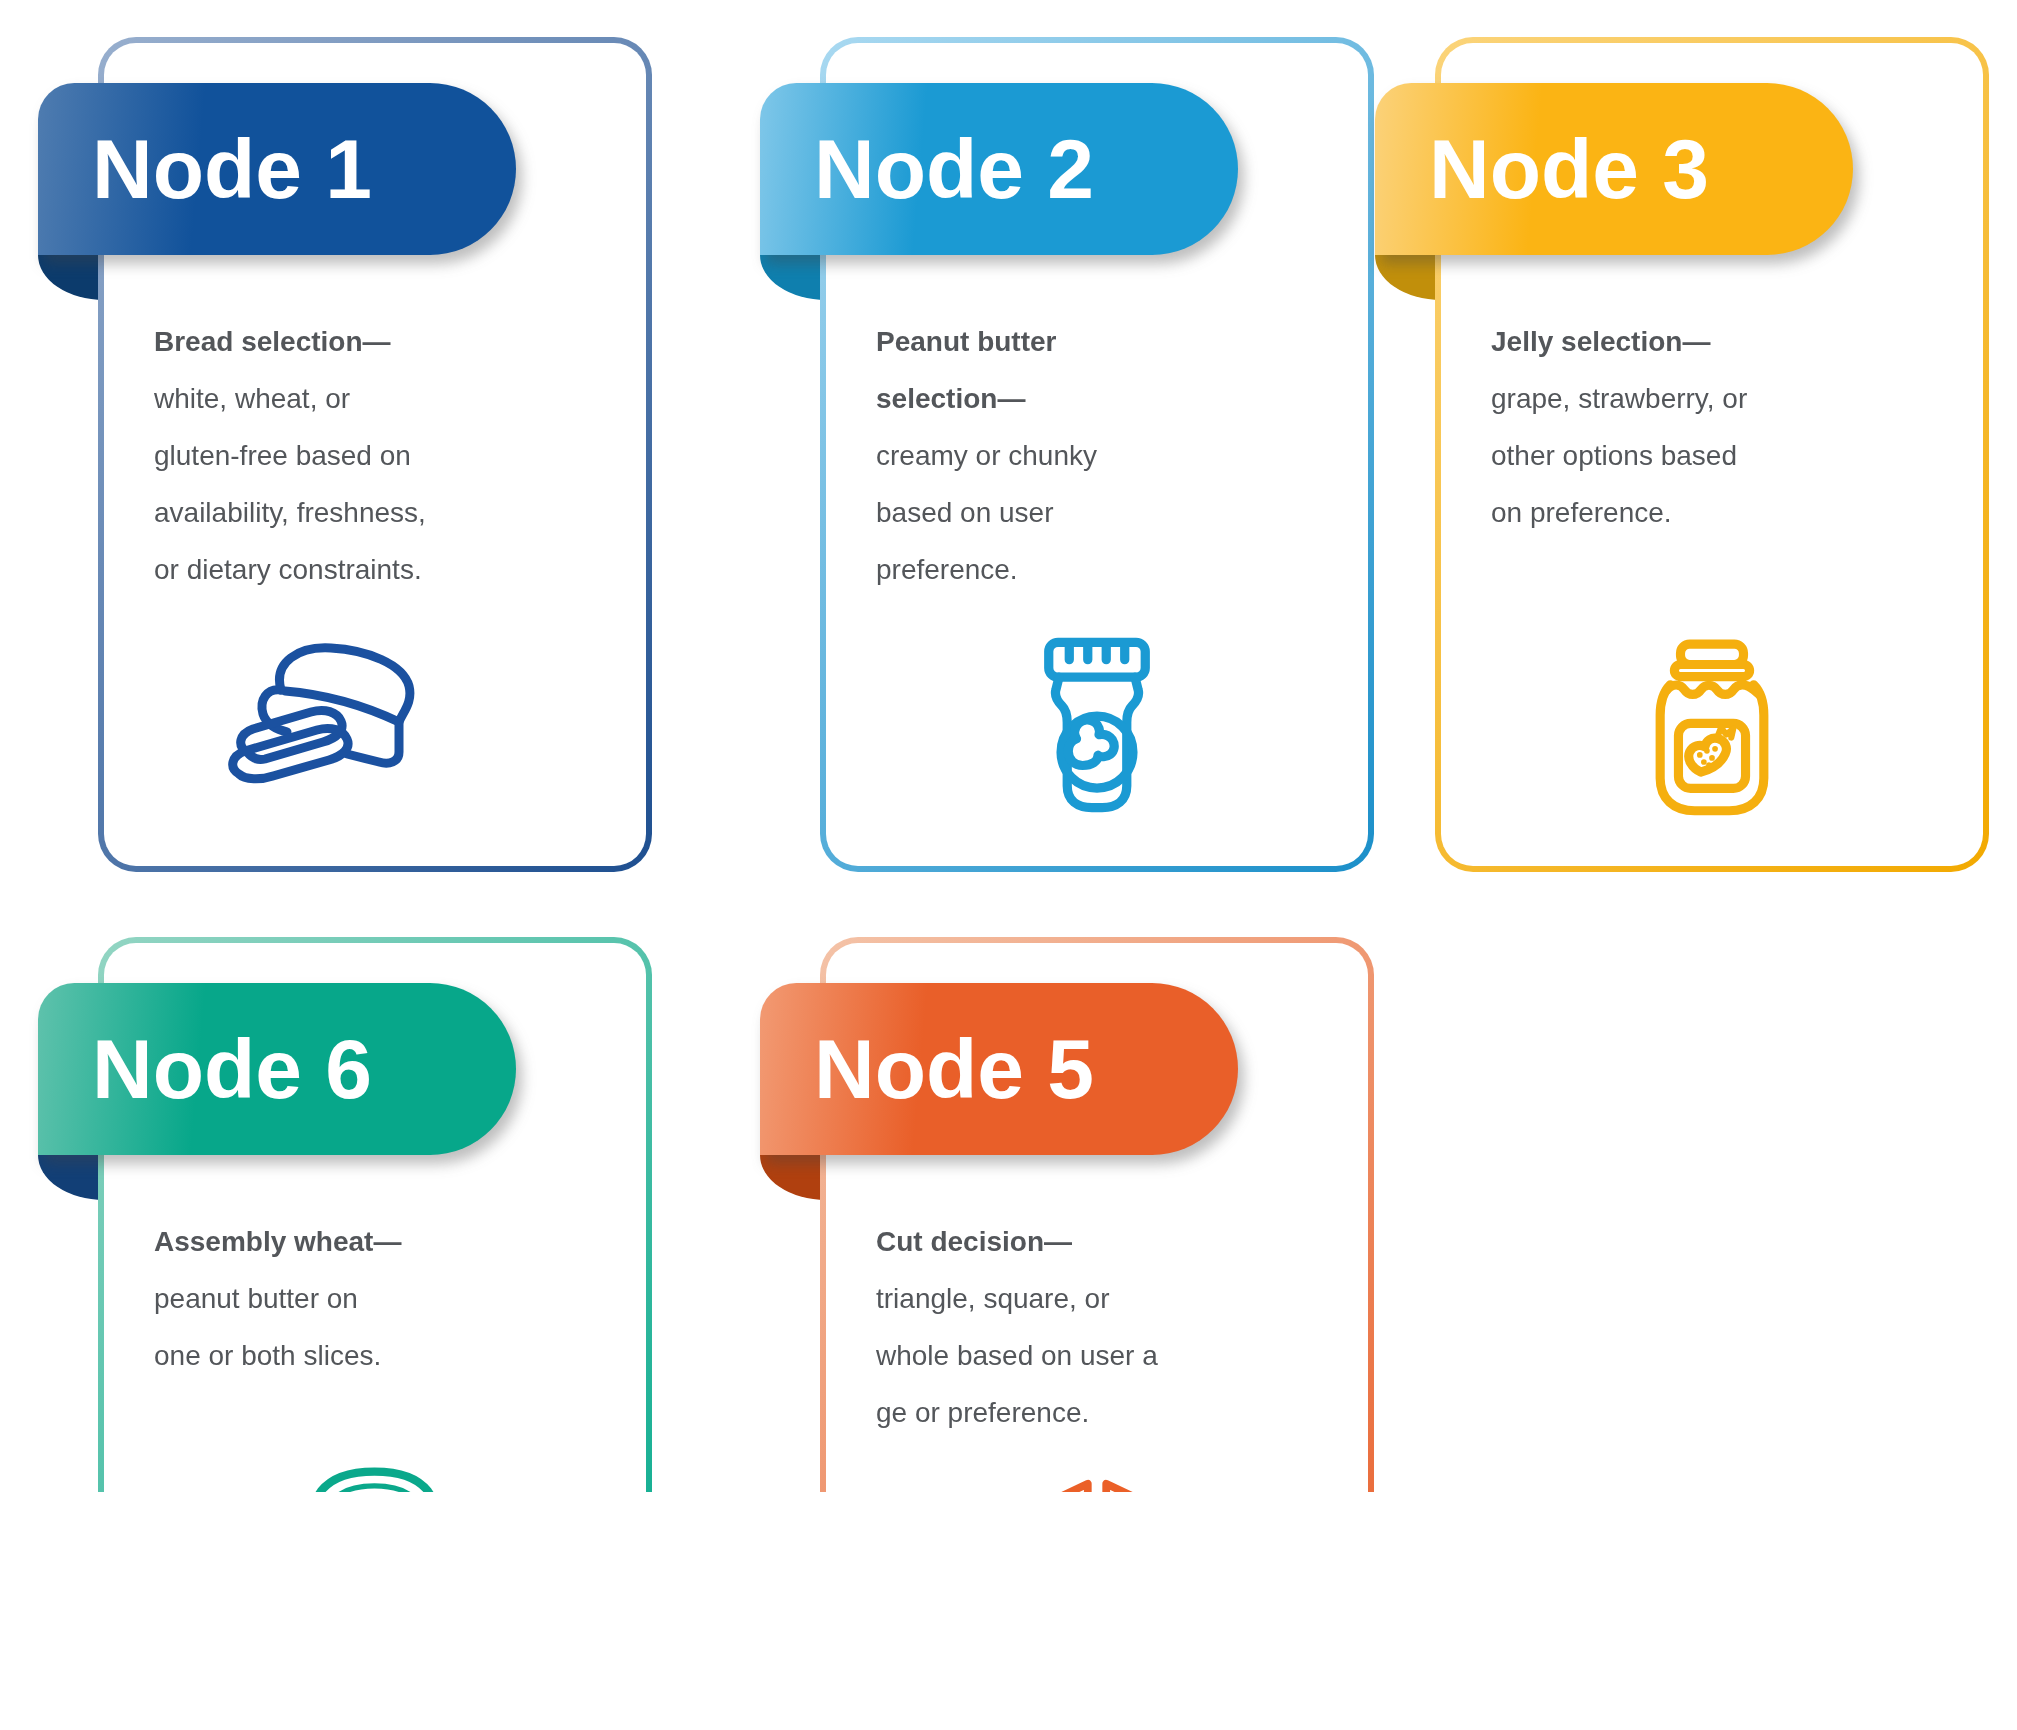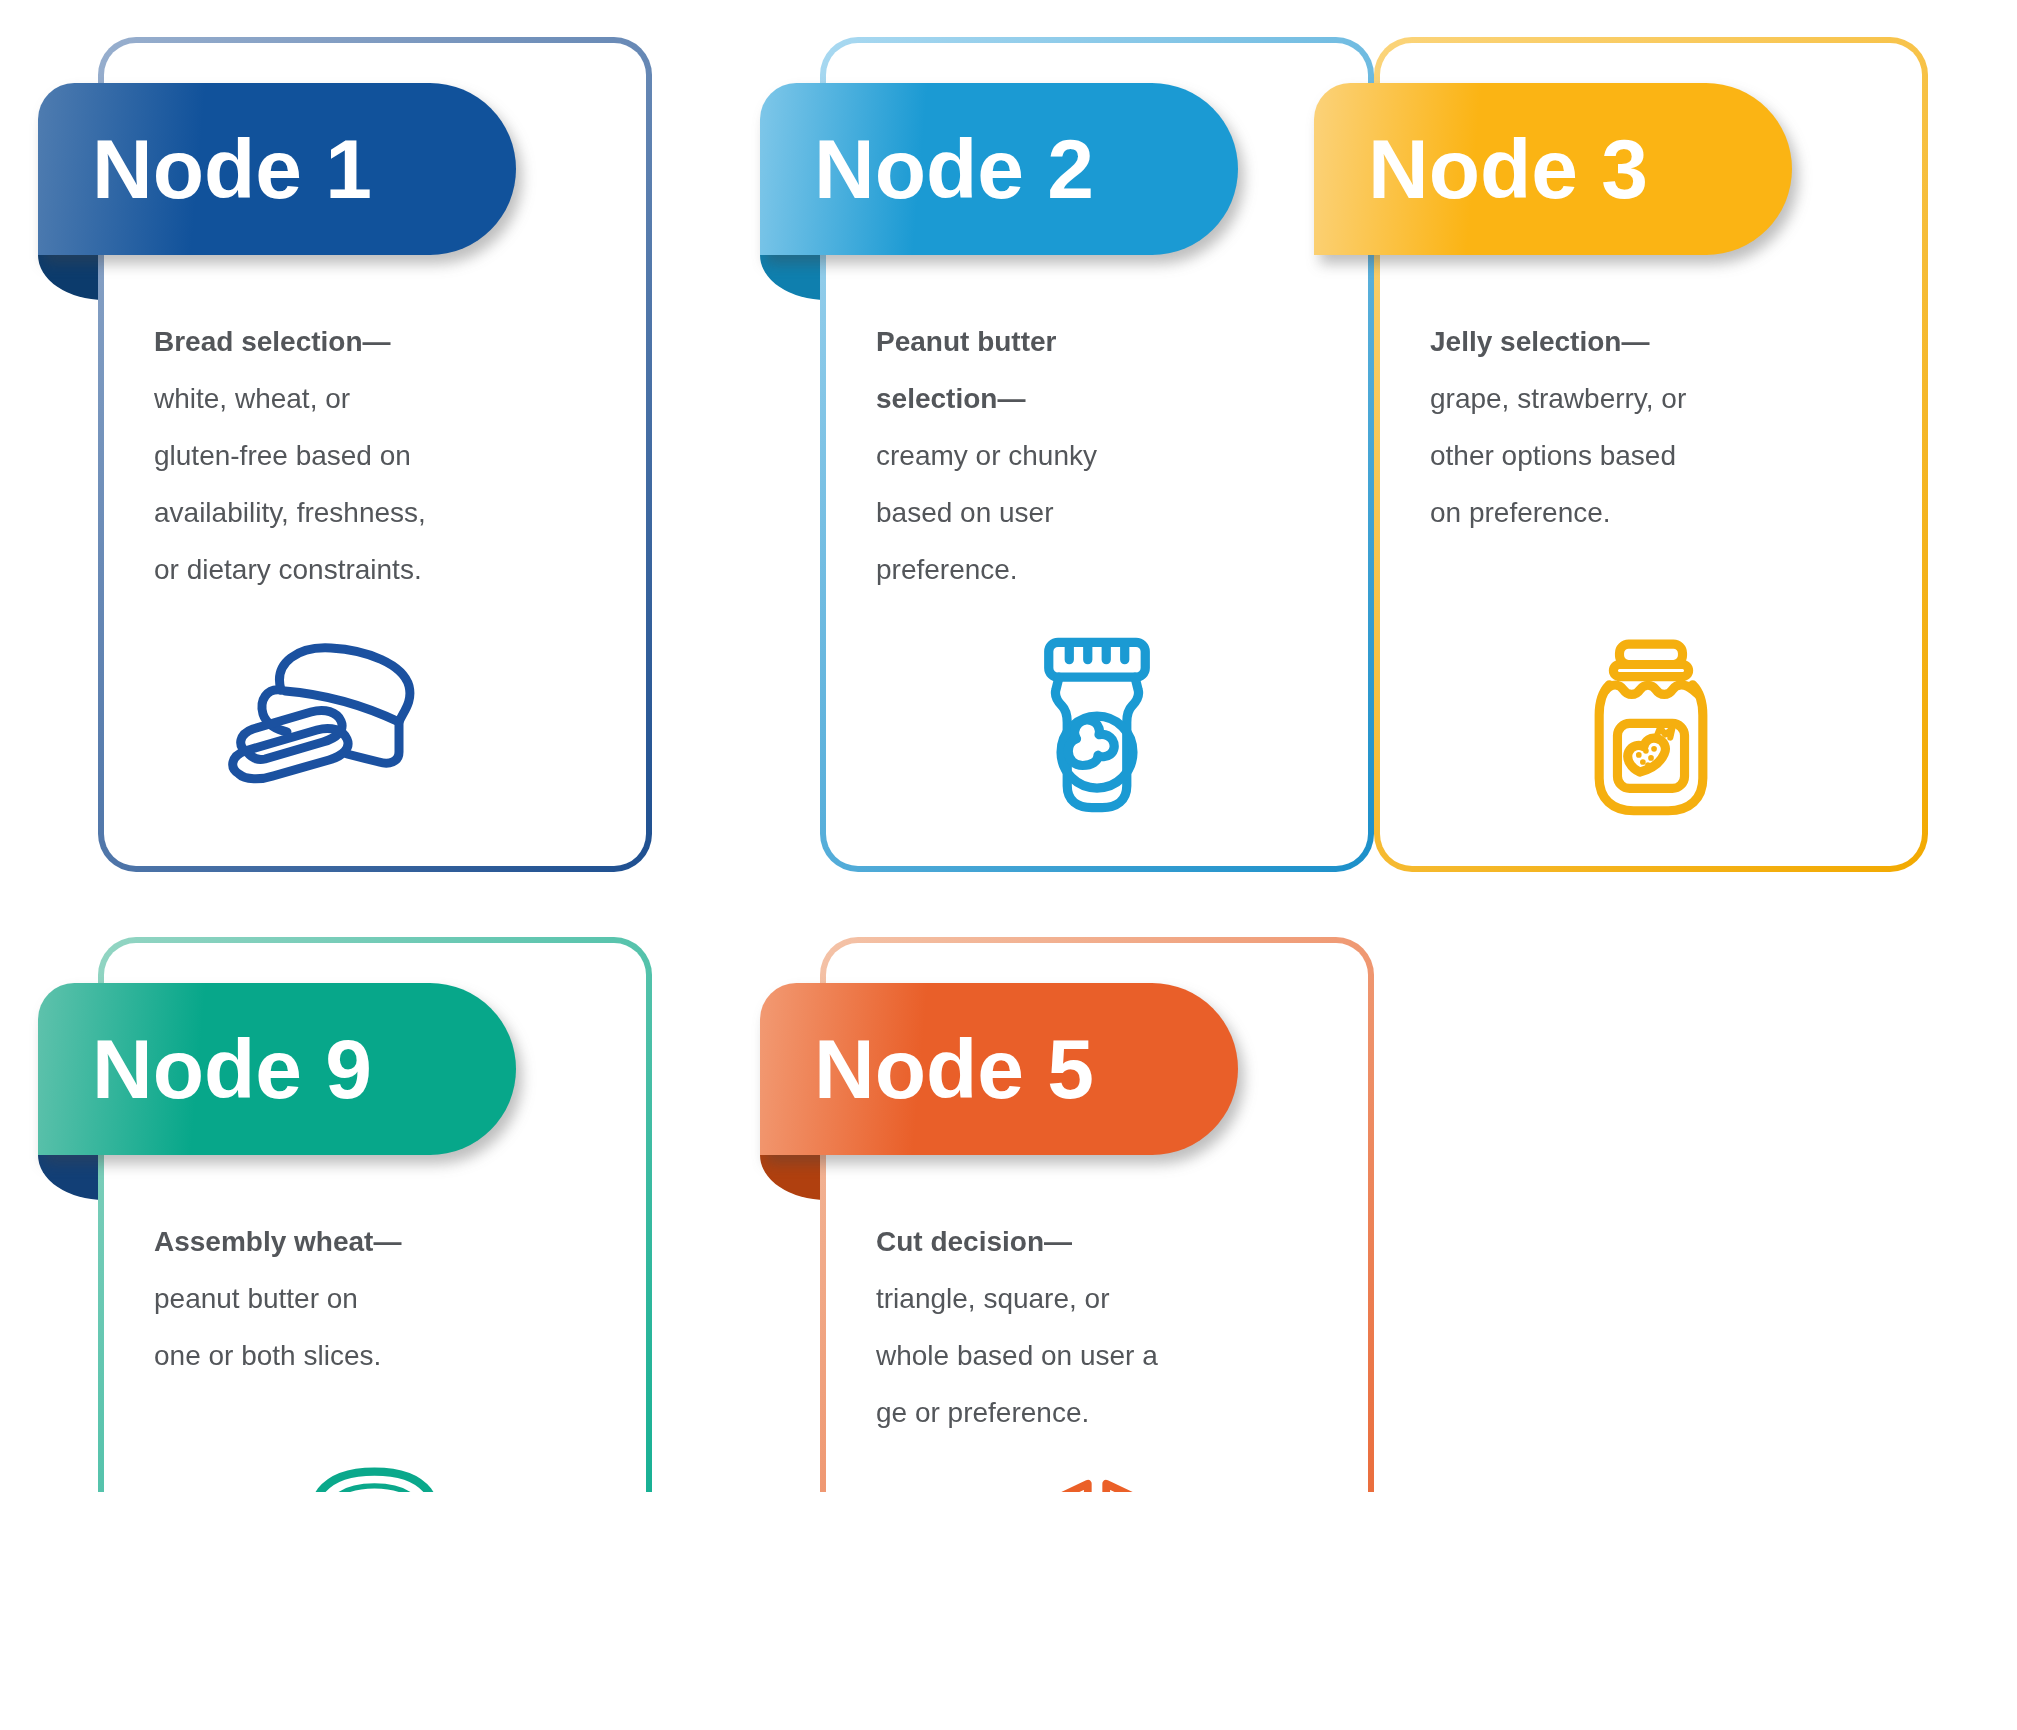--- a/index.html
+++ b/index.html
@@ -9,21 +9,21 @@
     height:1492px;
     background:#ffffff;
     font-family:"Liberation Sans", sans-serif;
     overflow:hidden;
   }
   .card-unit{position:absolute;}
   .unit-row1{top:37px;height:835px;}
   .unit-row2{top:937px;height:772px;}
   .unit-col1{left:98px;width:554px;}
   .unit-col2{left:776px;width:554px;margin-left:44px;}
-  .unit-col3{left:1374px;width:554px;}
+  .unit-col3{left:1435px;width:554px;}
 
   
   .fold{
     position:absolute;
     left:-60px;
     top:216px;
     width:66px;
     height:47px;
     background:var(--fold);
     border-radius:0 0 0 100% / 0 0 0 96%;
@@ -181,21 +181,21 @@
       </svg>
     </div>
   </div>
 
   <div class="card-unit unit-row2 unit-col1" style="--ribbon-from: #5FC2AC; --ribbon-to: #07A78A; --fold: #123F76; --border-from: #93D5C3; --border-to: #00A98B; --icon-stroke: #0AA88B;">
     <div class="fold"></div>
     <div class="frame">
       <div class="frame-inner"></div>
     </div>
     <div class="ribbon">
-      <span class="ribbon-title">Node 9</span>
+      <span class="ribbon-title">Node 6</span>
     </div>
     <div class="body-text"><span class="lead">Assembly wheat—</span><span>
 peanut butter on
 one or both slices.</span></div>
     <div class="icon icon-spread">
       <svg width="180" height="160" viewBox="0 0 175 155" fill="none" stroke="currentColor" stroke-width="8" stroke-linecap="round" stroke-linejoin="round">
         <path d="M40,56 C30,52 27,38 35,27 C45,14 64,8 87,8 C110,8 129,14 139,27 C147,38 144,52 134,56 C130,58 128,62 128,66 L128,128 C128,137 122,143 113,143 L61,143 C52,143 46,137 46,128 L46,66 C46,62 44,58 40,56 Z"></path>
         <path d="M48,60 C41,56 39,46 45,38 C53,27 68,22 87,22 C106,22 121,27 129,38 C135,46 133,56 126,60 C123,62 121,65 121,68 L121,124 C121,130 117,134 111,134 L63,134 C57,134 53,130 53,124 L53,68 C53,65 51,62 48,60 Z" stroke-width="5"></path>
         <path d="M68,98 C58,98 51,91 51,82 C51,75 56,69 63,67 C62,56 70,48 80,48 C88,48 94,53 96,60 C104,58 112,63 114,71 C116,79 111,86 103,88 C102,96 95,101 87,100 C82,105 73,104 68,98 Z"></path>
         <path d="M96,63 L142,103 L132,114 L88,73 Z"></path>

